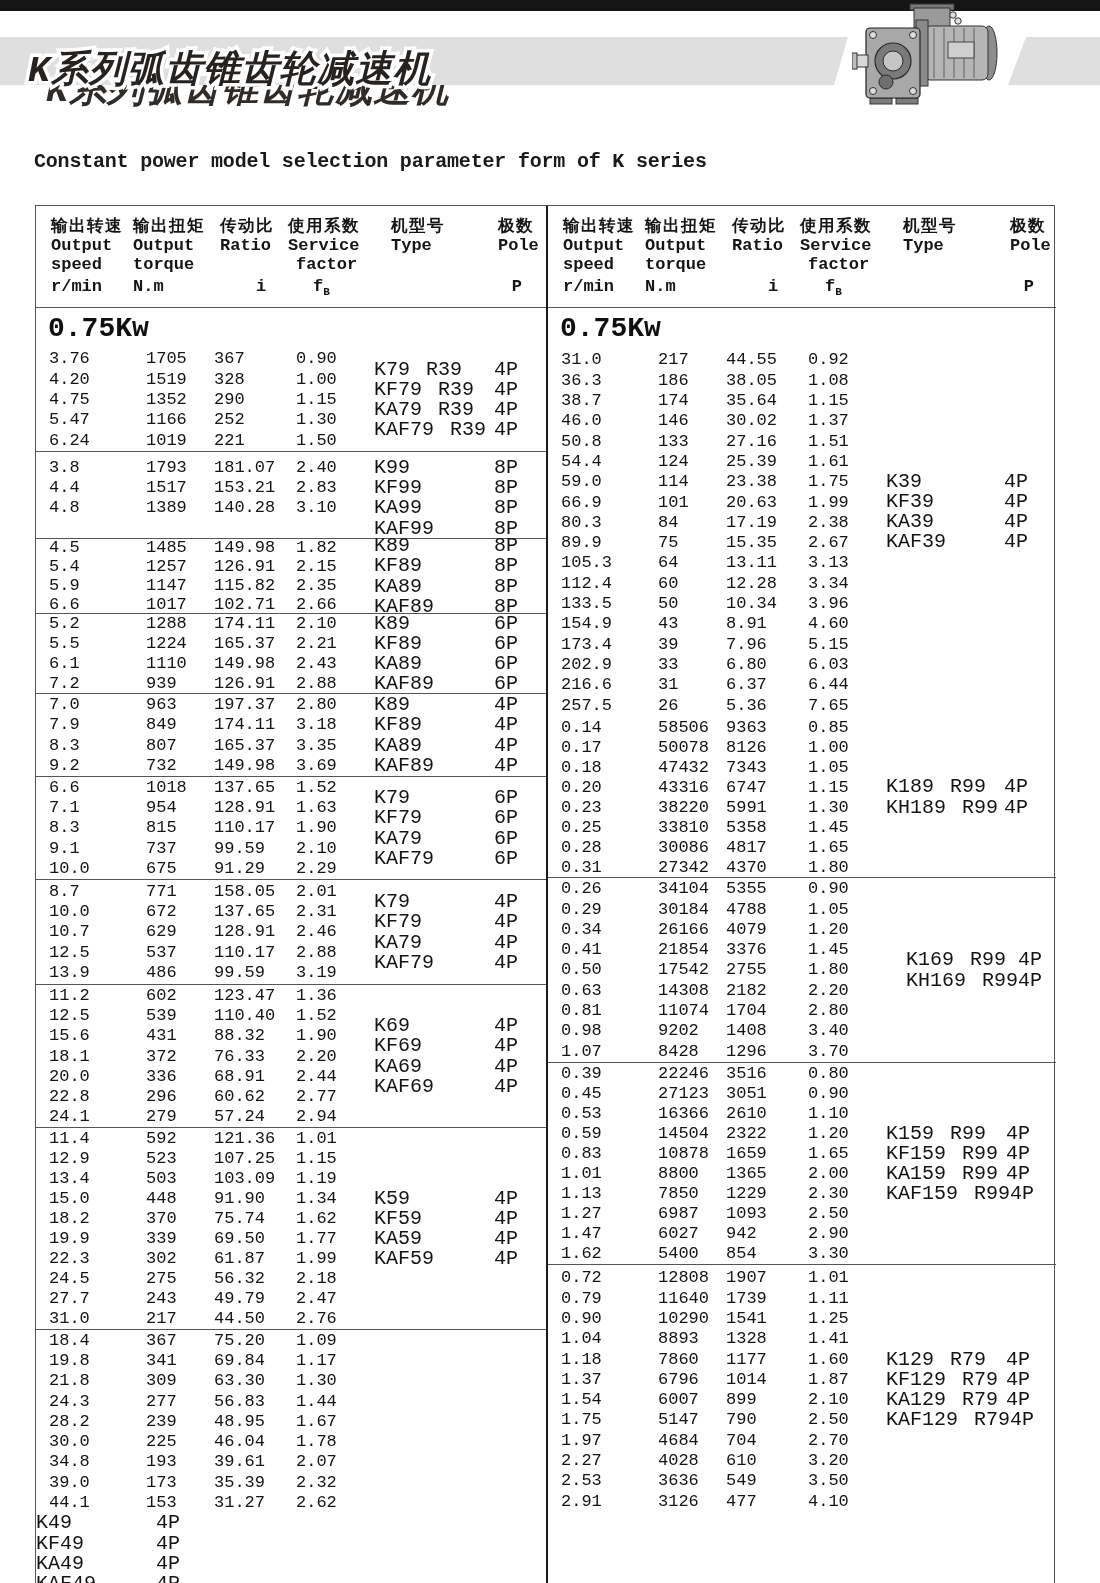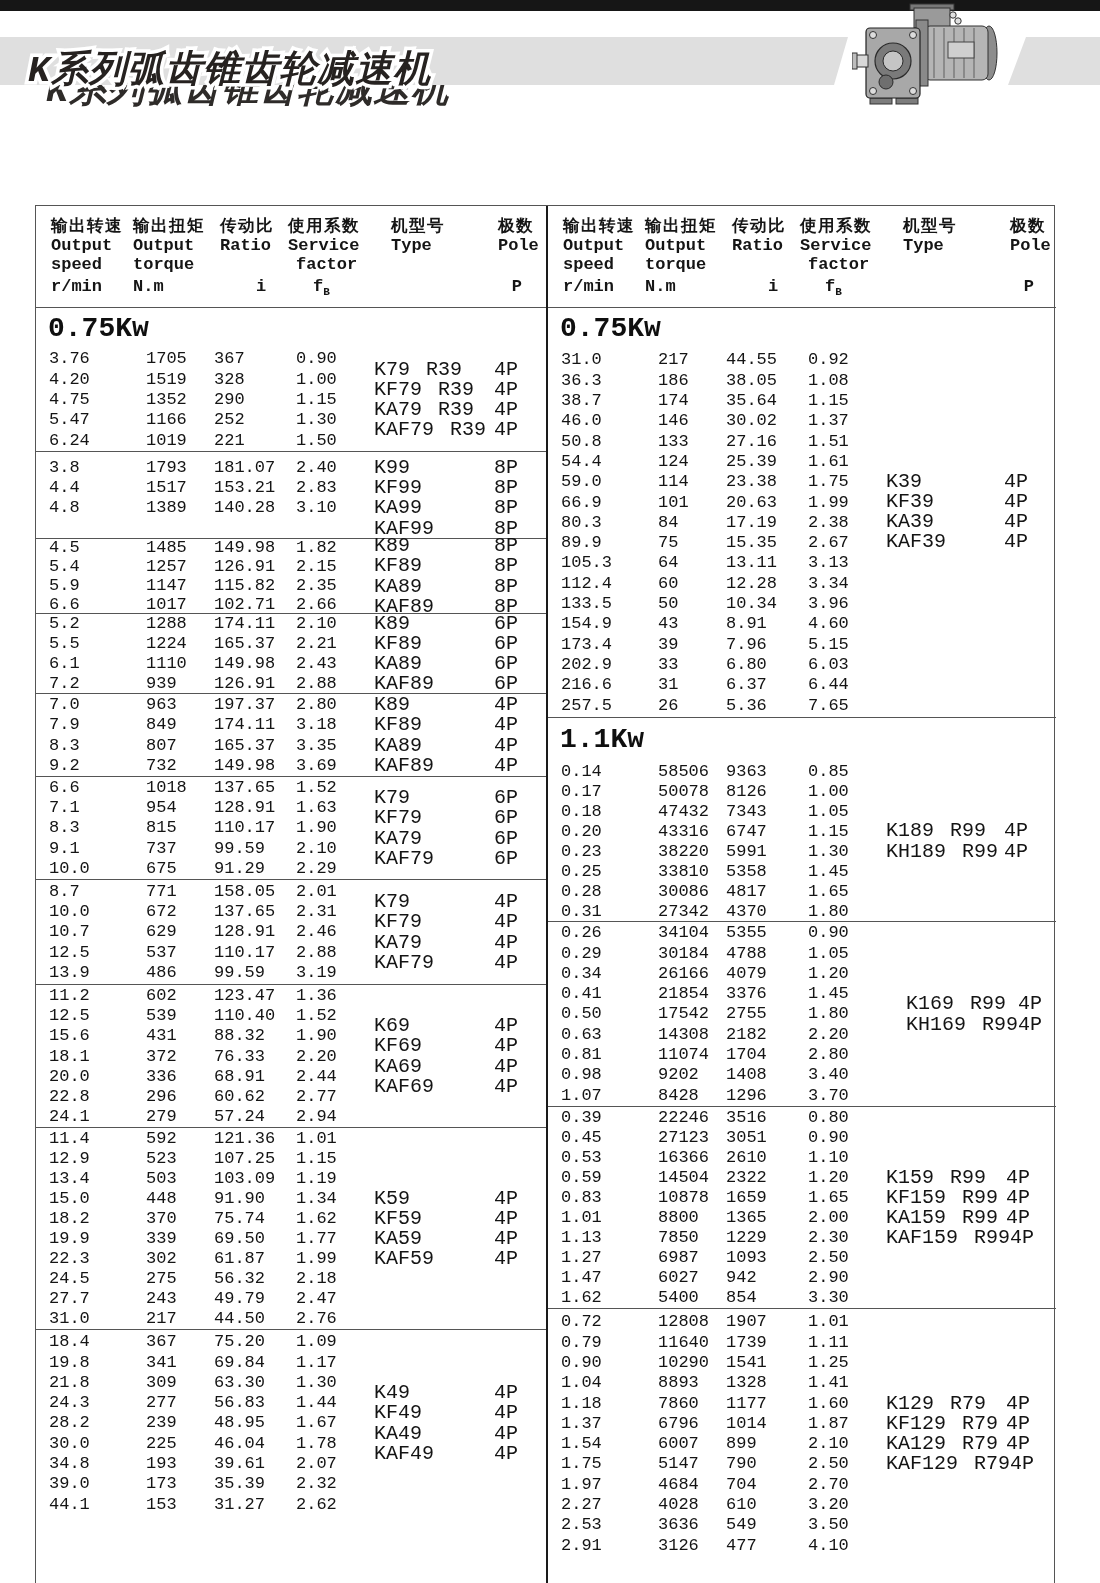--- a/index.html
+++ b/index.html
@@ -87,20 +87,21 @@
     <circle cx="61" cy="33" r="3.5" fill="#dcdcdc" stroke="#333" stroke-width="1"></circle>
     <circle cx="21" cy="89" r="3.5" fill="#dcdcdc" stroke="#333" stroke-width="1"></circle>
     <circle cx="61" cy="89" r="3.5" fill="#dcdcdc" stroke="#333" stroke-width="1"></circle>
     <circle cx="41" cy="59" r="18" fill="#7a7a7a" stroke="#2a2a2a" stroke-width="1.2"></circle>
     <circle cx="41" cy="59" r="10" fill="#c5c5c5" stroke="#2a2a2a" stroke-width="1"></circle>
     <circle cx="34" cy="80" r="7" fill="#6f6f6f" stroke="#2a2a2a" stroke-width="1"></circle>
     <rect x="0" y="53" width="16" height="12" fill="#d8d8d8" stroke="#333" stroke-width="1"></rect>
     <rect x="0" y="51" width="5" height="16" fill="#bdbdbd" stroke="#333" stroke-width="1"></rect>
   </svg>
 
+  <div class="subtitle-en">Constant power model selection parameter form of K series</div>
 
   <div class="ptable">
 
     <div class="half">
       <div class="thead">
         <div class="hc0">
           <div class="hl zh">输出转速</div>
           <div class="hl">Output</div>
           <div class="hl">speed</div>
           <div class="hl unit">r/min</div>
@@ -615,21 +616,21 @@
               <div class="trow">
                 <span class="tname">KA59</span>
                 <span class="tpole">4P</span>
               </div>
               <div class="trow">
                 <span class="tname">KAF59</span>
                 <span class="tpole">4P</span>
               </div>
             </div>
           </div>
-          <div class="section bt" style="height: 229px; padding-bottom: 42px;">
+          <div class="section bt" style="height: 229px; padding-bottom: 42px; flex-direction: column;">
             <div class="rows">
               <div class="drow">
                 <span class="c0">18.4</span>
                 <span class="c1">367</span>
                 <span class="c2">75.20</span>
                 <span class="c3">1.09</span>
               </div>
               <div class="drow">
                 <span class="c0">19.8</span>
                 <span class="c1">341</span>
@@ -865,21 +866,20 @@
               <div class="trow">
                 <span class="tname">KA39</span>
                 <span class="tpole">4P</span>
               </div>
               <div class="trow">
                 <span class="tname">KAF39</span>
                 <span class="tpole">4P</span>
               </div>
             </div>
           </div>
-          <div class="power-label bt" style="height: 44px;">1.1Kw</div>
           <div class="section" style="height: 160px;">
             <div class="rows">
               <div class="drow">
                 <span class="c0">0.14</span>
                 <span class="c1">58506</span>
                 <span class="c2">9363</span>
                 <span class="c3">0.85</span>
               </div>
               <div class="drow">
                 <span class="c0">0.17</span>

